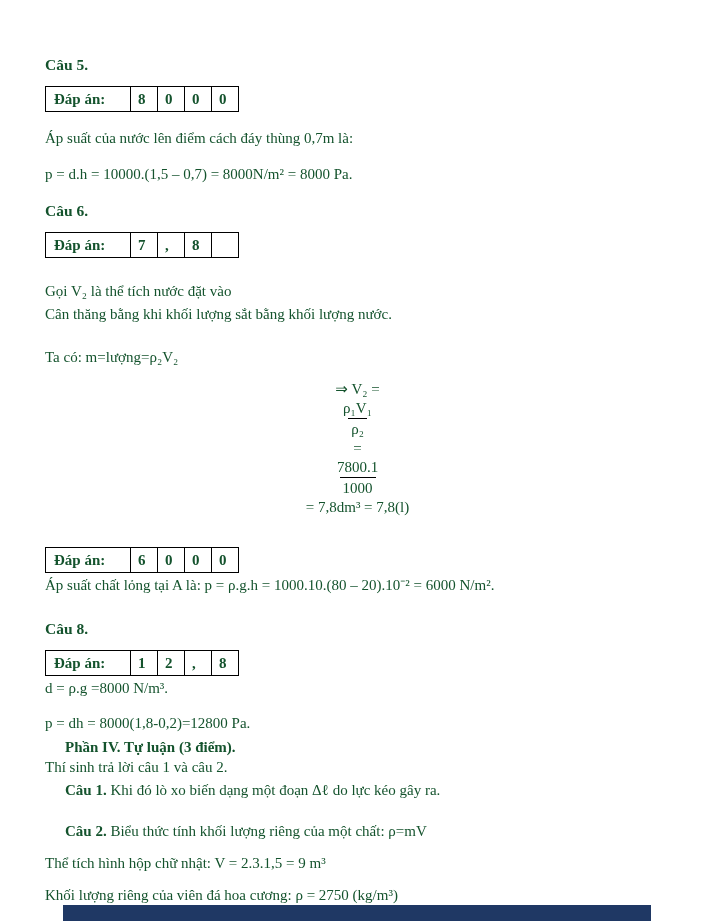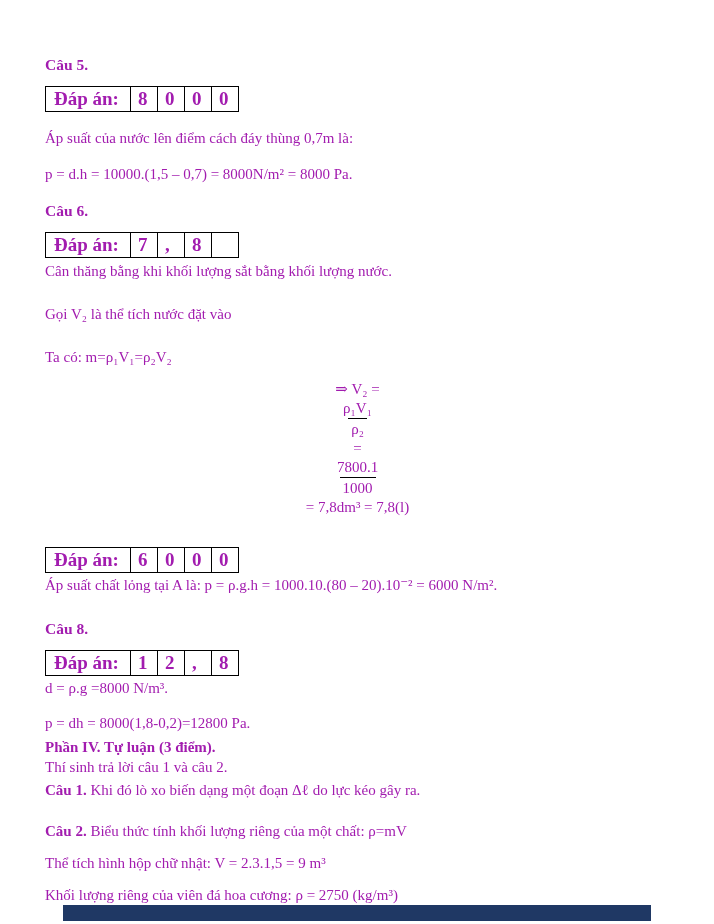--- a/index.html
+++ b/index.html
@@ -22,41 +22,41 @@
     line-height: 20px;
   }
   .answer-table {
     border-collapse: collapse;
     table-layout: fixed;
   }
   .answer-table td {
     border: 1.5px solid #000000;
     height: 24px;
     font-weight: bold;
-    font-size: 19px;
+    font-size: 15px;
     vertical-align: middle;
     padding: 0 0 0 7px;
   }
   .answer-table td.label-cell { width: 68px; padding: 0 8px; }
   .answer-table td.digit-cell { width: 19px; }
   .body-line { margin: 16px 0 0 0; line-height: 20px; }
   .m-0  { margin-top: 0; }
   .m-2  { margin-top: 2px; }
   .m-3  { margin-top: 3px; }
   .m-10 { margin-top: 10px; }
   .m-15 { margin-top: 15px; }
   .m-21 { margin-top: 21px; }
   .m-22 { margin-top: 12px; }
   .m-23 { margin-top: 23px; }
   .sec { margin: 0; }
   .sec-q6 { margin-top: 17px; }
   .sec-q7 { margin-top: 30px; }
   .sec-q8 { margin-top: 24px; }
   .sec-p4 { margin-top: 4px; }
-  .bold { font-weight: bold; }
+  .bold { font-weight: bold; margin-left: 20px; }
   .formula-line {
     display: flex;
     align-items: center;
     margin-top: 12px;
     line-height: 20px;
     flex-direction: column;
   }
   .frac {
     display: inline-flex;
     flex-direction: column;
@@ -70,21 +70,21 @@
     left: 63px;
     bottom: 3px;
     width: 588px;
     height: 16px;
     background: #1f3864;
   }
 </style>
 </head>
 <body>
 
-<div class="page" style="background: rgb(255, 255, 255); color: #a21caf;">
+<div class="page" style="background: rgb(255, 255, 255); color: #14532d; font-family: Liberation Serif, serif;">
 
   <section class="sec">
     <div class="q-heading">Câu 5.</div>
     <table class="answer-table">
       <tbody>
       <tr>
         <td class="label-cell">Đáp án:</td>
         <td class="digit-cell">8</td>
         <td class="digit-cell">0</td>
         <td class="digit-cell">0</td>
@@ -102,23 +102,23 @@
       <tbody>
       <tr>
         <td class="label-cell">Đáp án:</td>
         <td class="digit-cell">7</td>
         <td class="digit-cell">,</td>
         <td class="digit-cell">8</td>
         <td class="digit-cell"></td>
       </tr>
       </tbody>
     </table>
+    <p class="body-line m-23">Gọi V₂ là thể tích nước đặt vào</p>
     <p class="body-line m-3">Cân thăng bằng khi khối lượng sắt bằng khối lượng nước.</p>
-    <p class="body-line m-23">Gọi V₂ là thể tích nước đặt vào</p>
-    <p class="body-line m-23">Ta có: m=ρ₁V₁=ρ₂V₂</p>
+    <p class="body-line m-23">Ta có: m=lượng=ρ₂V₂</p>
     <div class="formula-line">
       <span>⇒ V₂ =</span>
       <span class="frac">
         <span class="num">ρ₁V₁</span>
         <span class="den">ρ₂</span>
       </span>
       <span>=</span>
       <span class="frac">
         <span class="num">7800.1</span>
         <span class="den">1000</span>

